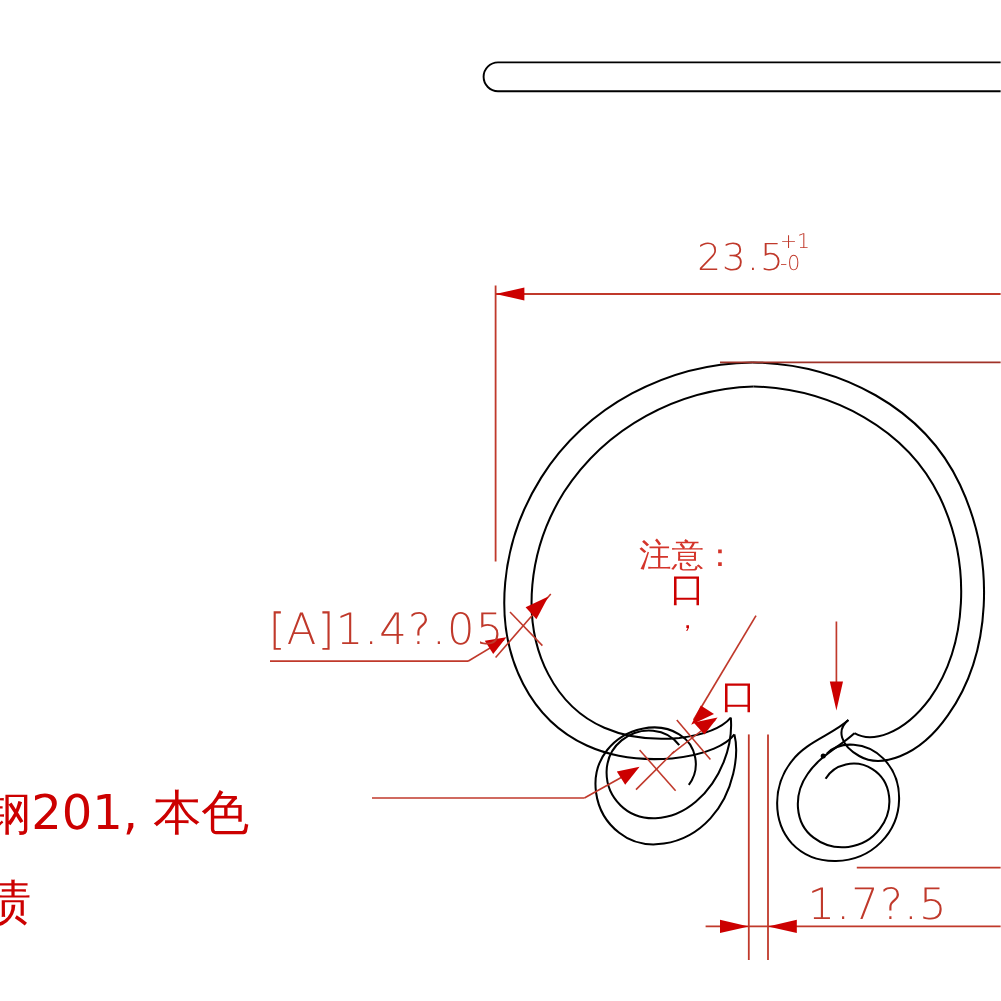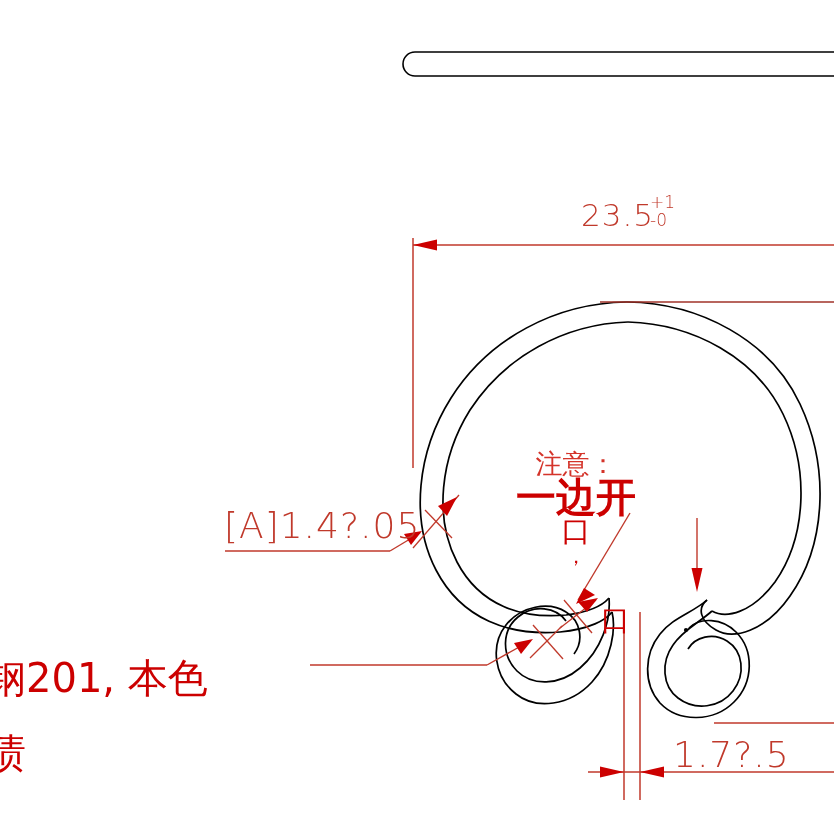--- a/index.html
+++ b/index.html
@@ -230,21 +230,20 @@
   </div>
 
   <div class="txt dim-text callout-text" style="left:224px; top:508px;">[A]1.4?.05</div>
 
 
   <div class="txt dim-text callout-text" style="left:673px; top:737px;">1.7?.5</div>
 
   <div class="txt cjk-note" style="left:516px; top:418px;">
     <div style="display:flex; align-items:center;flex-direction:column;">
       <span class="note-thin">注意：</span>
-      <span class="note-bold">一边开</span>
       <span class="note-box">口</span>
       <span class="note-comma">，</span>
     </div>
     <div style="display:flex; align-items:baseline; margin-left:85px; margin-top:8px;">
       <span class="note-box">口</span>
     </div>
   </div>
 
   <div class="txt left-label" style="left:-14px; top:658px;">钢201, 本色</div>
   <div class="txt left-label" style="left:-14px; top:733px;">渍</div>

